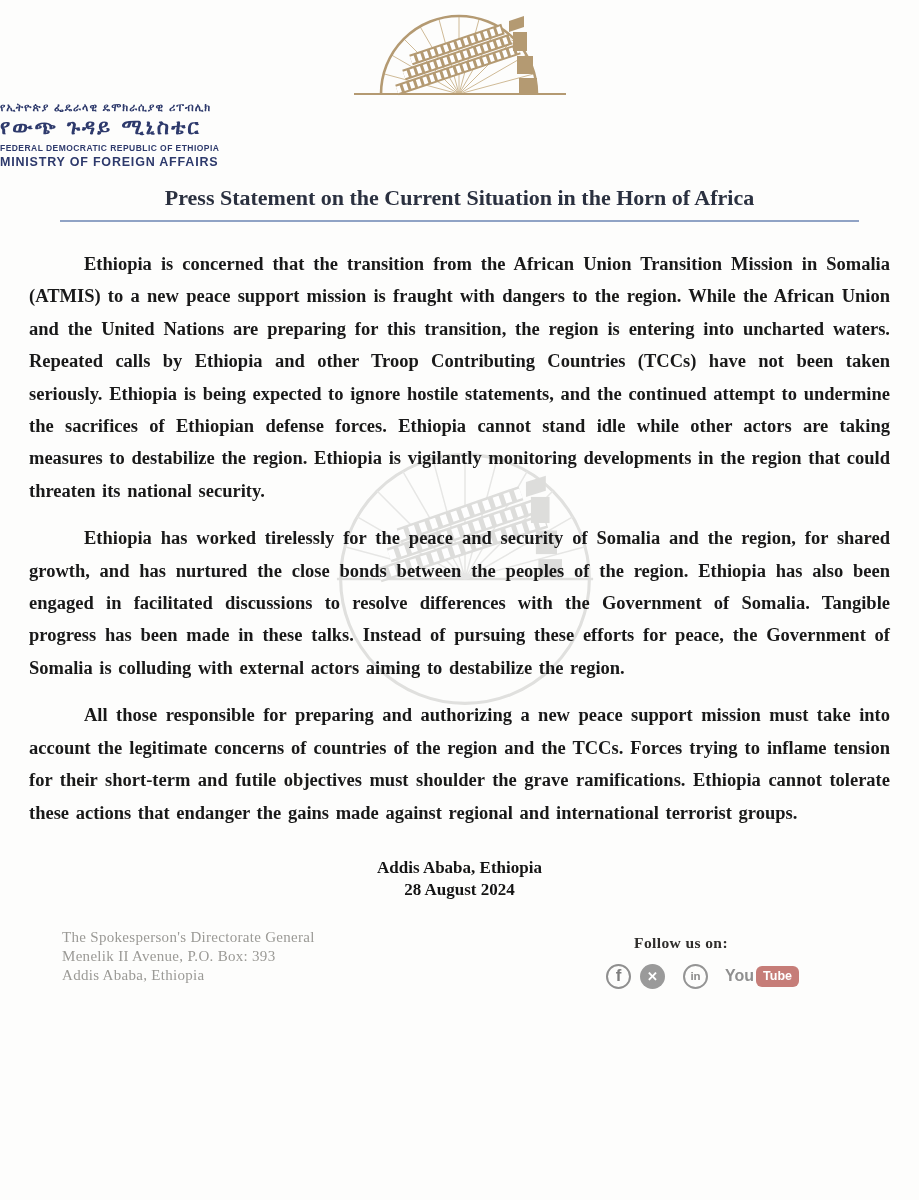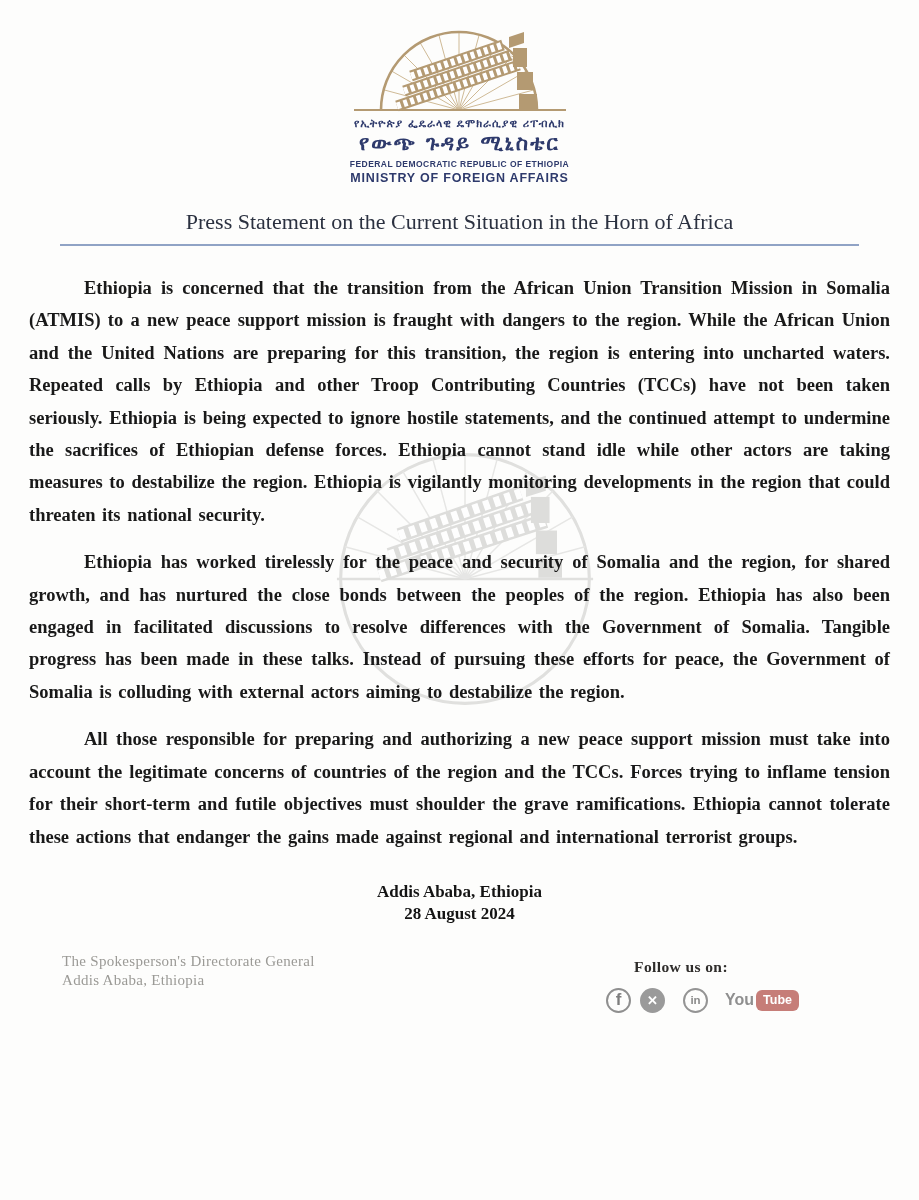--- a/index.html
+++ b/index.html
@@ -6,33 +6,33 @@
   .page{
     position:relative;
     width:919px;height:1200px;
     margin:0 auto;
     background:#fdfdfc;
     overflow:hidden;
     font-family:"Liberation Serif", serif;
     color:#1b1b1b;
   }
   
-  .letterhead{position:relative;z-index:2;padding-top:28px;text-align:center;}
+  .letterhead{position:relative;z-index:2;padding-top:12px;}
   .logo-art{display:block;margin:0 auto;}
   .am1{font-size:11px;font-weight:bold;color:#2e3a6c;letter-spacing:1px;margin-top:3px;
        font-family:"DejaVu Sans", sans-serif;}
   .am2{font-size:21px;font-weight:bold;color:#2e3a6c;letter-spacing:2px;margin-top:1px;
        font-family:"DejaVu Sans", sans-serif;}
   .en1{font-size:8.5px;font-weight:bold;color:#2e3a6c;letter-spacing:.45px;margin-top:4px;
        font-family:"Liberation Sans", sans-serif;}
   .en2{font-size:12.5px;font-weight:bold;color:#2e3a6c;letter-spacing:.8px;margin-top:2px;
        font-family:"Liberation Sans", sans-serif;}
   
-  .title{position:relative;z-index:2;margin:24px 30px 0;text-align:center;
-         font-size:22px;font-weight:normal;color:#2b3140;}
+  .title{position:relative;z-index:2;margin:16px 30px 0;text-align:center;
+         font-size:22px;font-weight:bold;color:#2b3140;}
   .rule{position:relative;z-index:2;margin:9px 60px 0;border-top:2px solid #90a3c5;}
   
   .watermark{position:absolute;left:322px;top:436px;z-index:1;opacity:.85;}
   
   .bodytext{position:relative;z-index:2;padding:26px 29px 0;}
   .bodytext p{
     margin:0 0 15px;
     font-size:18.5px;line-height:32.4px;font-weight:bold;
     text-align:justify;text-indent:55px;word-spacing:2px;color:#191919;
   }
@@ -119,20 +119,21 @@
   </main>
 
   <div class="signoff">
     <div>Addis Ababa, Ethiopia</div>
     <div>28 August 2024</div>
   </div>
 
   <footer class="pfooter">
     <div class="contact">
       <div>The Spokesperson's Directorate General</div>
+      <div>Menelik II Avenue, P.O. Box: 393</div>
       <div>Addis Ababa, Ethiopia</div>
 
     </div>
     <div class="social">
       <div class="follow">Follow us on:</div>
       <div class="icons">
         <div class="icn fb">f</div>
         <div class="icn xx">✕</div>
         <div class="icn li">in</div>
         <div class="yt">

